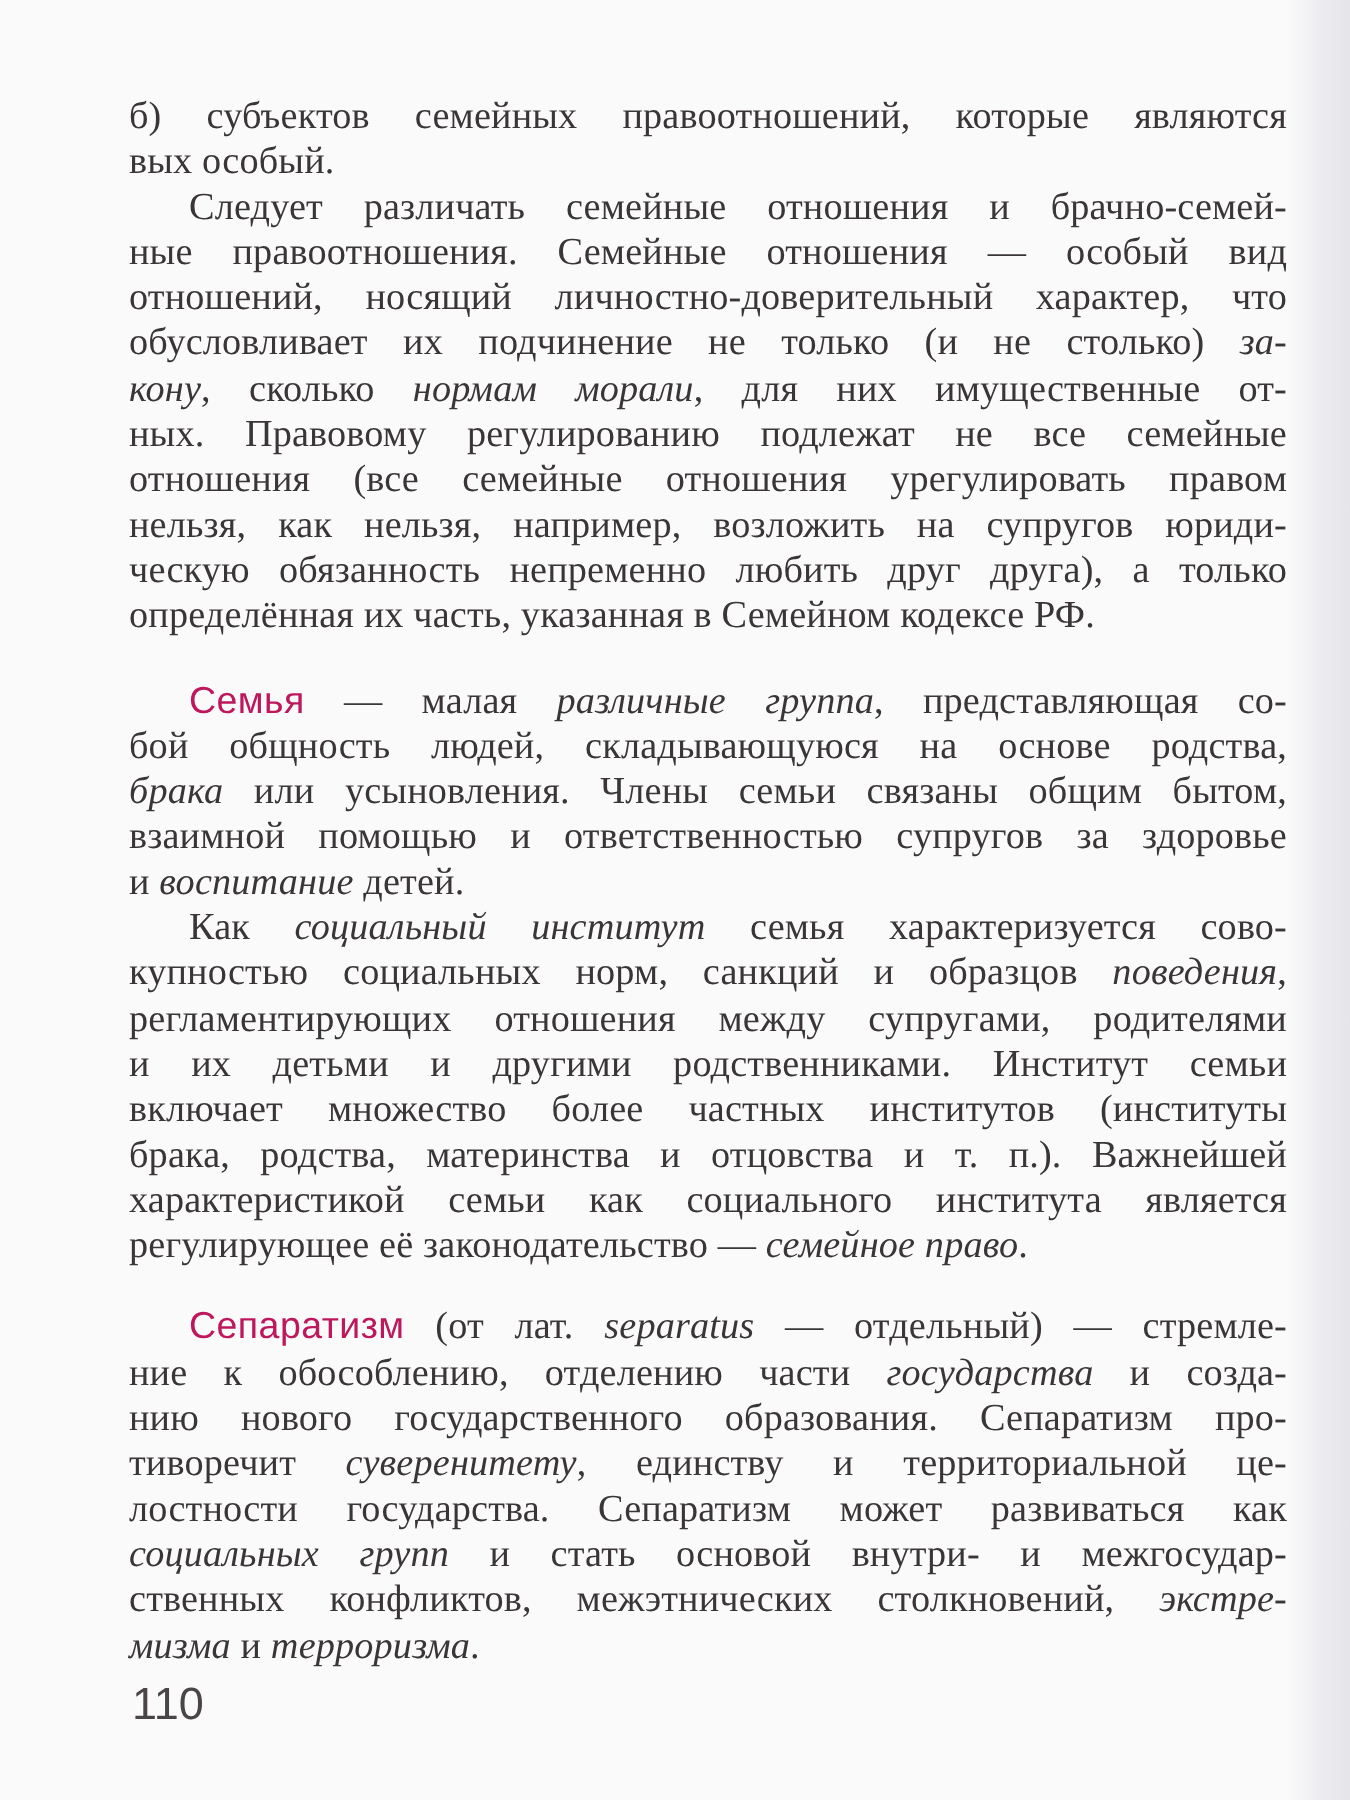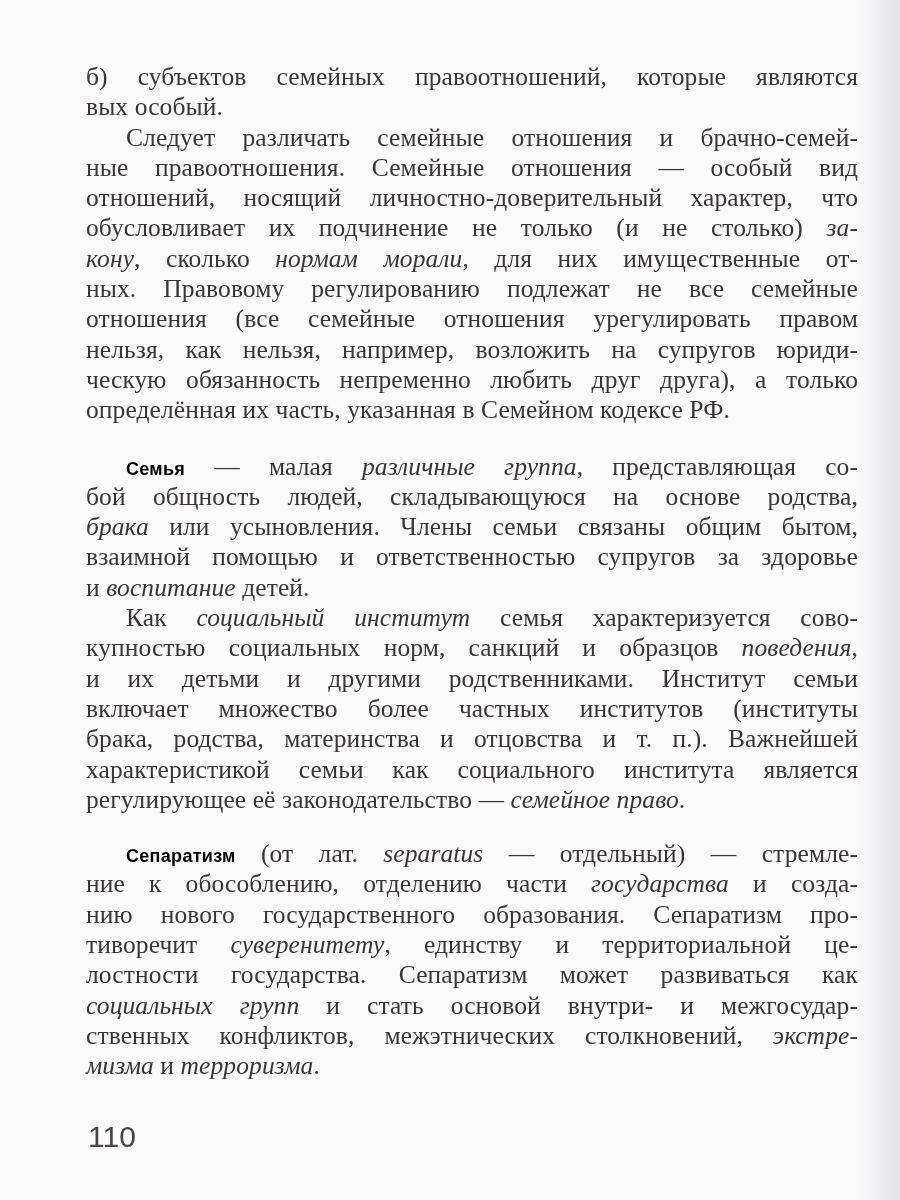--- a/index.html
+++ b/index.html
@@ -47,23 +47,23 @@
       padding-left: 40px;
     }
     .gap {
       height: 26px;
     }
     .gap-sm {
       height: 24px;
     }
     .term {
       font-family: "Liberation Sans", "DejaVu Sans", sans-serif;
-      font-weight: bold;
-      font-size: 18px;
-      color: #000000;
+      font-weight: normal;
+      font-size: 25px;
+      color: #be185d;
       letter-spacing: 0.3px;
     }
     em, .it {
       font-style: italic;
     }
     .page-number {
       position: absolute;
       left: 88px;
       top: 1120px;
       font-size: 30px;
@@ -105,20 +105,21 @@
       <div>
         <span class="line indent"><span class="term">Семья</span><span> — малая </span><em>различные группа</em><span>, представляющая со-</span></span>
         <span class="line"><span>бой общность людей, складывающуюся на основе родства,</span></span>
         <span class="line"><em>брака</em><span> или усыновления. Члены семьи связаны общим бытом,</span></span>
         <span class="line"><span>взаимной помощью и ответственностью супругов за здоровье</span></span>
         <span class="line last"><span>и </span><em>воспитание</em><span> детей.</span></span>
       </div>
       <div>
         <span class="line indent"><span>Как </span><em>социальный институт</em><span> семья характеризуется сово-</span></span>
         <span class="line"><span>купностью социальных норм, санкций и образцов </span><em>поведения</em><span>,</span></span>
+        <span class="line"><span>регламентирующих отношения между супругами, родителями</span></span>
         <span class="line"><span>и их детьми и другими родственниками. Институт семьи</span></span>
         <span class="line"><span>включает множество более частных институтов (институты</span></span>
         <span class="line"><span>брака, родства, материнства и отцовства и т. п.). Важнейшей</span></span>
         <span class="line"><span>характеристикой семьи как социального института является</span></span>
         <span class="line last"><span>регулирующее её законодательство — </span><em>семейное право</em><span>.</span></span>
       </div>
     </div>
 
   <div class="gap-sm"></div>
 

